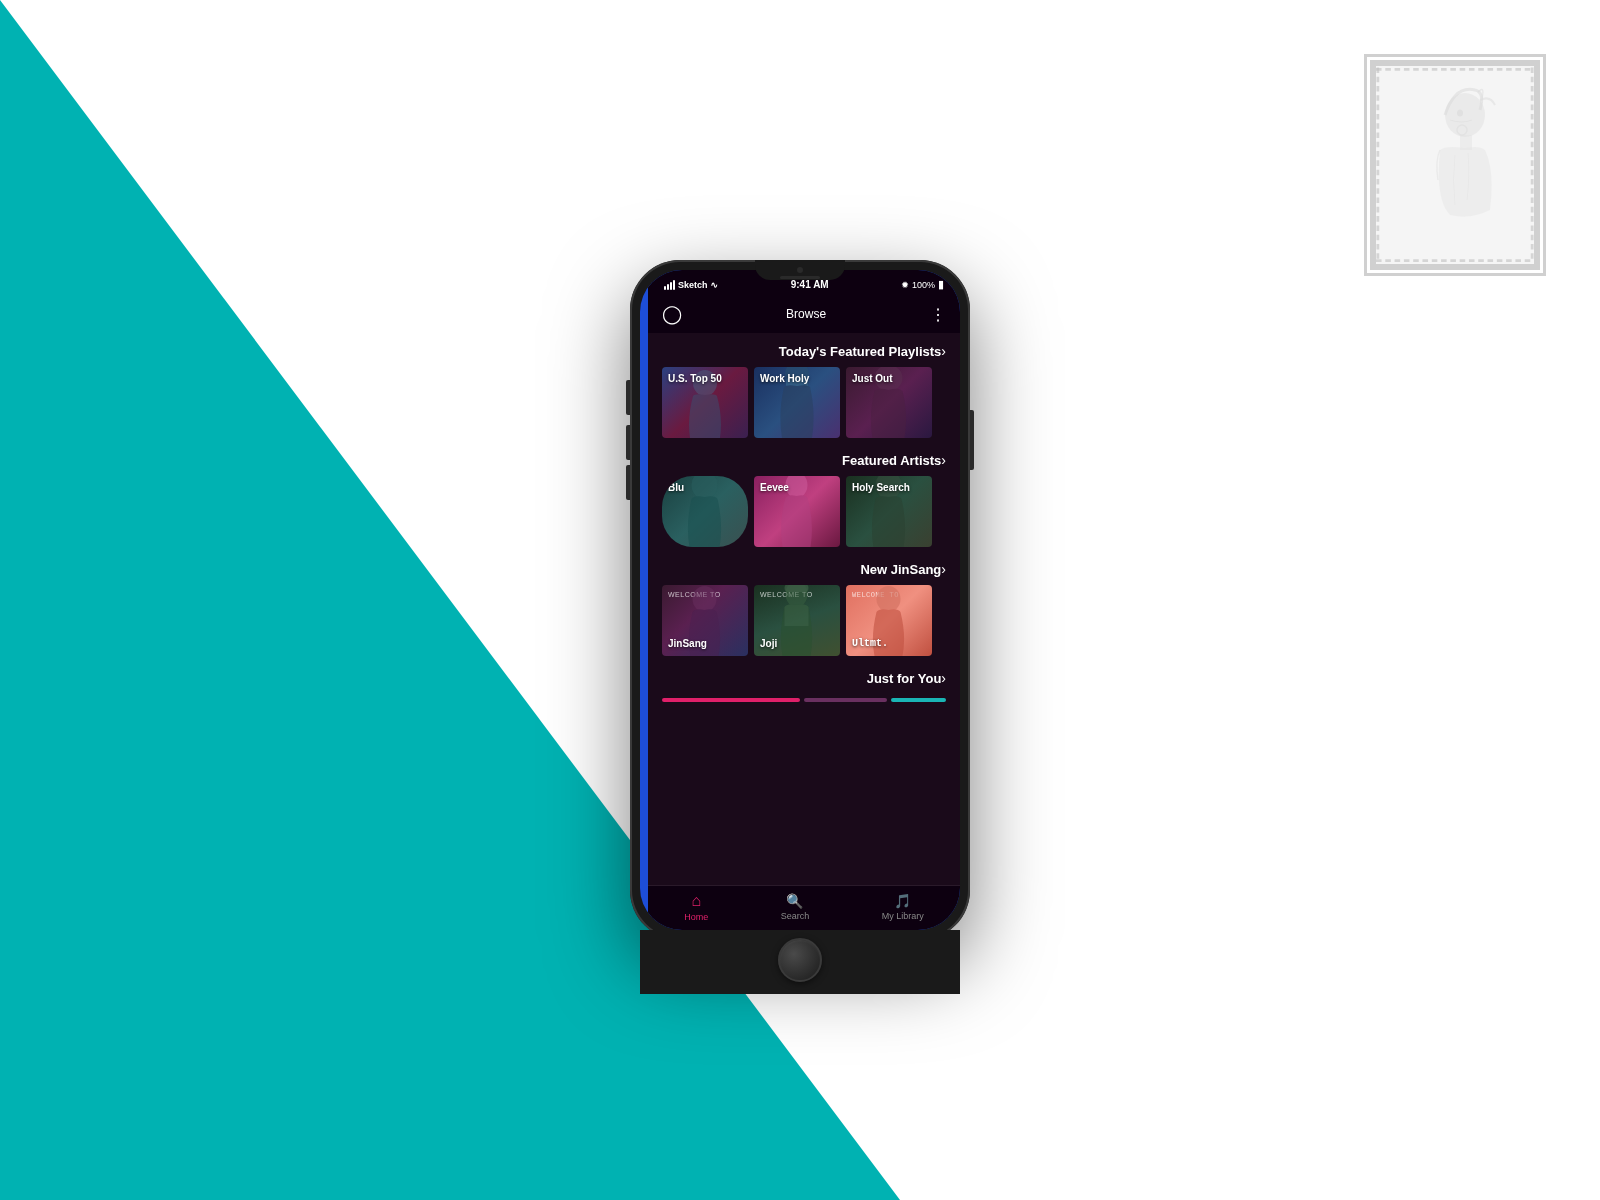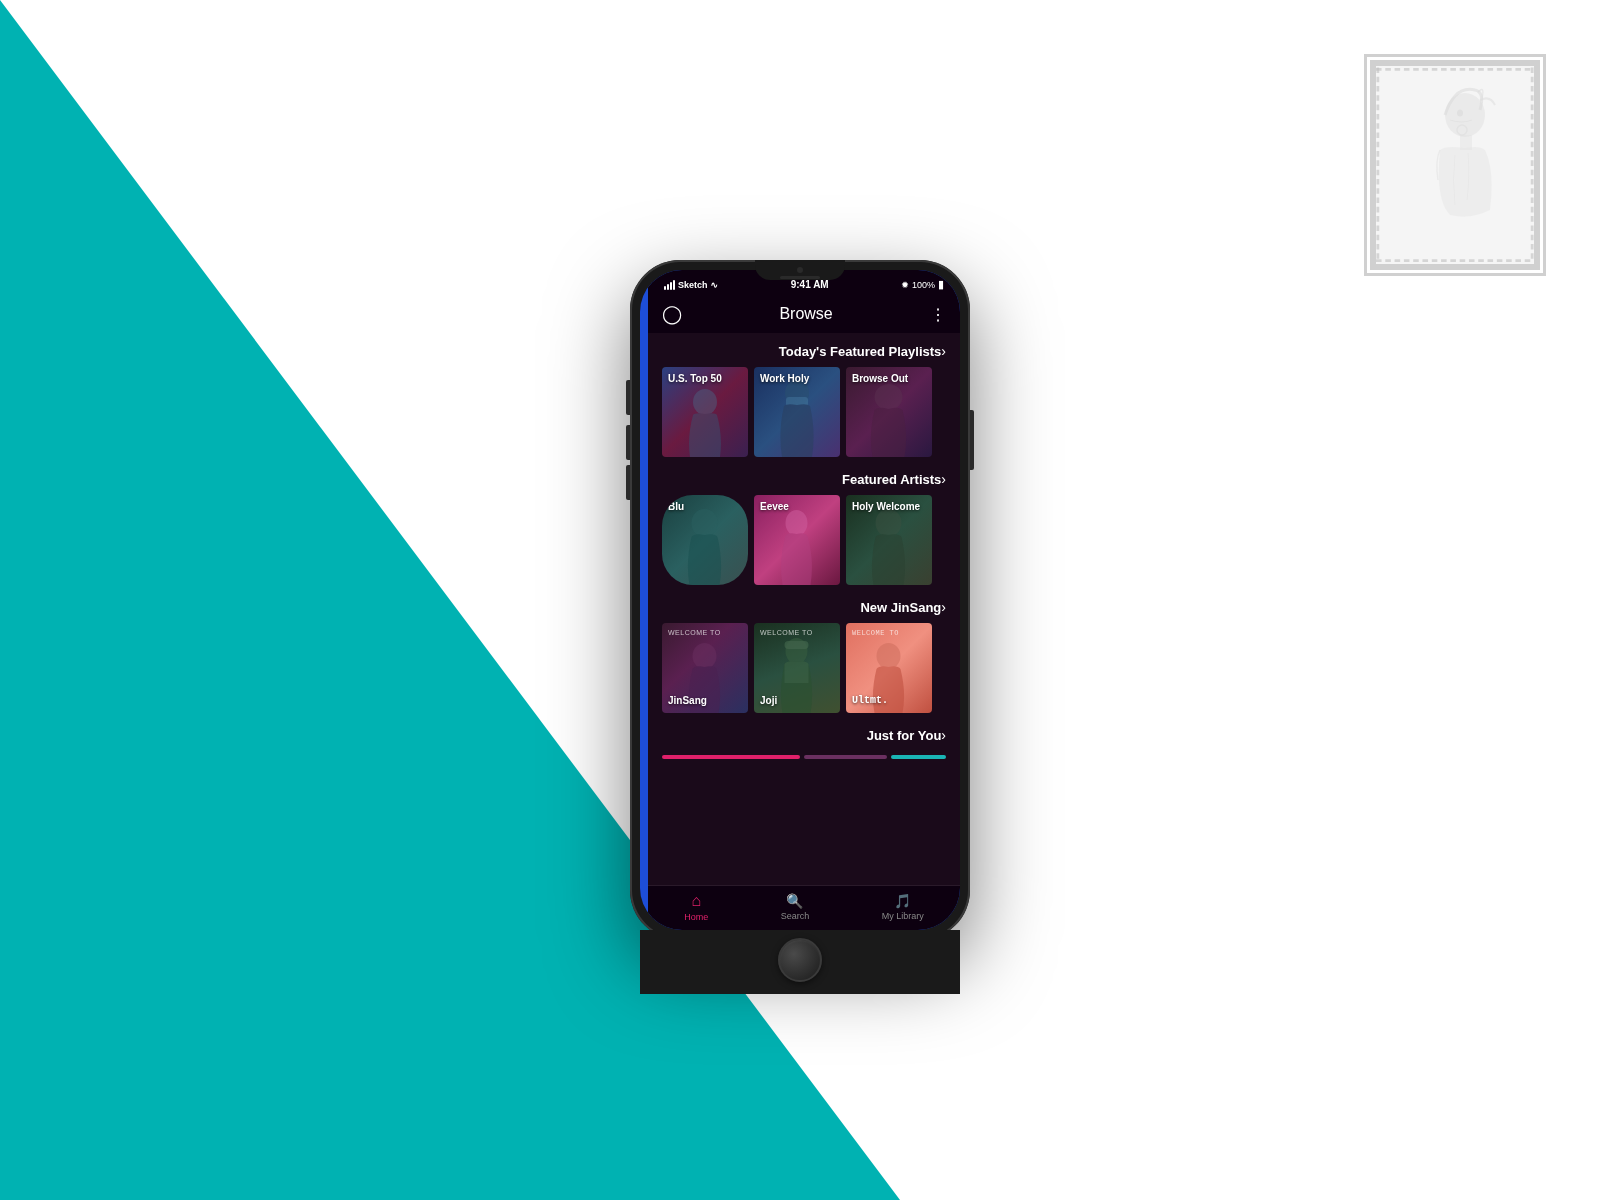--- a/index.html
+++ b/index.html
@@ -182,21 +182,21 @@
     .top-nav {
       background: #0d0010;
       padding: 8px 14px;
       display: flex;
       align-items: center;
       justify-content: space-between;
       flex-shrink: 0;
     }
 
     .nav-title {
-      font-size: 16px;
+      font-size: 12px;
       color: white;
       font-weight: 500;
     }
 
     .nav-icon {
       color: white;
       font-size: 16px;
     }
 
     
@@ -236,21 +236,21 @@
       display: flex;
       gap: 6px;
       overflow-x: auto;
       scrollbar-width: none;
     }
     .playlist-grid::-webkit-scrollbar { display: none; }
 
     .playlist-card {
       flex-shrink: 0;
       width: 86px;
-      height: 90px;
+      height: 71px;
       border-radius: 4px;
       overflow: hidden;
       position: relative;
     }
 
     .card-label {
       position: absolute;
       top: 6px;
       left: 6px;
       right: 6px;
@@ -491,21 +491,21 @@
                 <path d="M22 29 Q25 26 35 28 Q45 26 48 29 Q54 55 50 80 L20 80 Q16 55 22 29Z" fill="#2a4060"></path>
               </svg>
               <div class="card-label">Work Holy</div>
             </div>
 
             <div class="playlist-card card-chillout">
               <svg style="position:absolute;bottom:0;left:50%;transform:translateX(-50%);width:65px;height:75px;opacity:0.5" viewBox="0 0 65 75">
                 <ellipse cx="32" cy="15" rx="14" ry="13" fill="#5a3050"></ellipse>
                 <path d="M18 28 Q22 24 32 27 Q42 24 46 28 Q52 52 48 75 L16 75 Q12 52 18 28Z" fill="#4a2040"></path>
               </svg>
-              <div class="card-label">Browse Out</div>
+              <div class="card-label">Just Out</div>
             </div>
 
           </div>
         </div>
 
         <div class="section">
           <div class="section-header">
             <span class="section-title">Featured Artists</span>
             <span class="section-arrow">›</span>
           </div>
@@ -525,21 +525,21 @@
                 <path d="M21 31 Q24 27 32 29 Q40 27 43 31 Q50 55 46 80 L18 80 Q14 55 21 31Z" fill="#b04080"></path>
               </svg>
               <div class="card-label">Eevee</div>
             </div>
 
             <div class="playlist-card card-holy-smokes">
               <svg style="position:absolute;bottom:0;left:50%;transform:translateX(-50%);width:65px;height:80px;opacity:0.5" viewBox="0 0 65 80">
                 <ellipse cx="32" cy="18" rx="13" ry="14" fill="#3a5040"></ellipse>
                 <path d="M19 32 Q22 28 32 30 Q42 28 45 32 Q51 58 47 80 L17 80 Q13 58 19 32Z" fill="#2a4030"></path>
               </svg>
-              <div class="card-label">Holy Welcome</div>
+              <div class="card-label">Holy Search</div>
             </div>
 
           </div>
         </div>
 
         <div class="section">
           <div class="section-header">
             <span class="section-title">New JinSang</span>
             <span class="section-arrow">›</span>
           </div>

